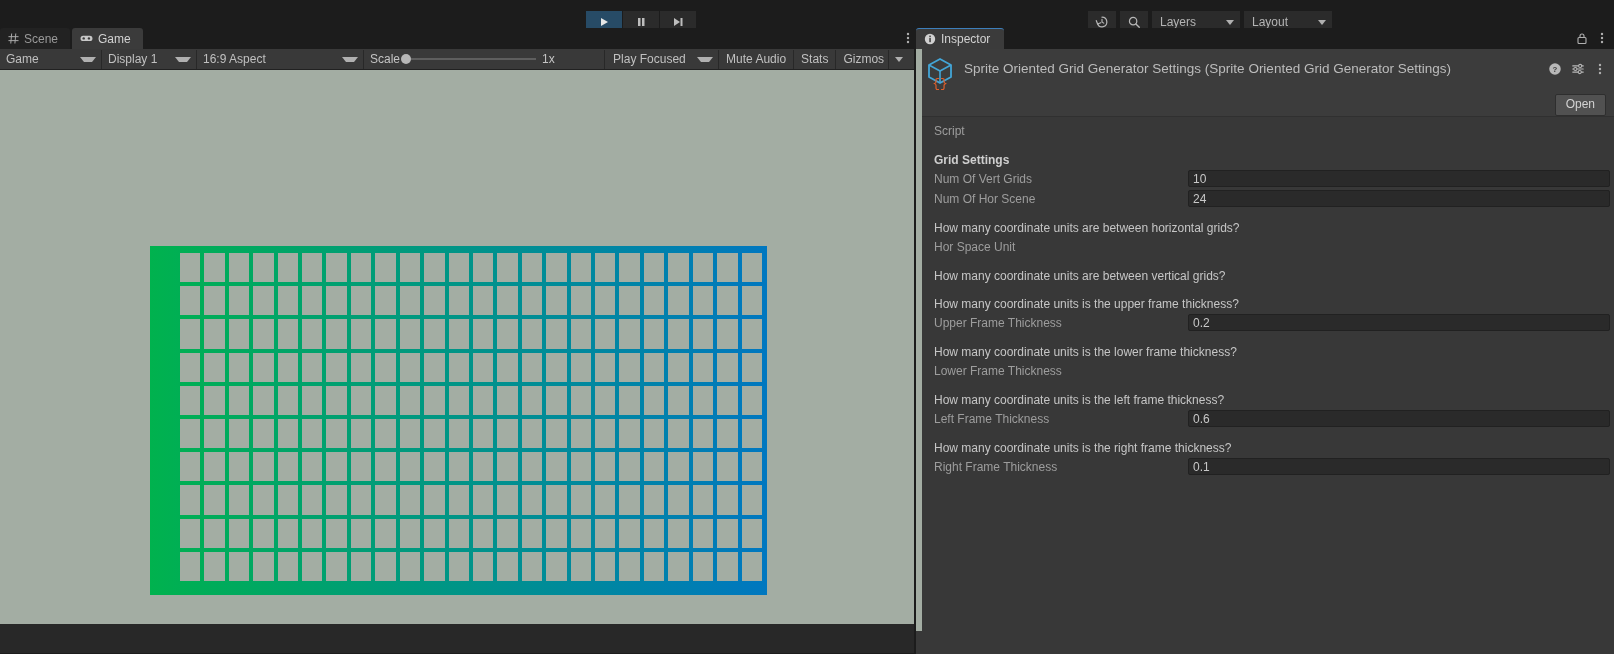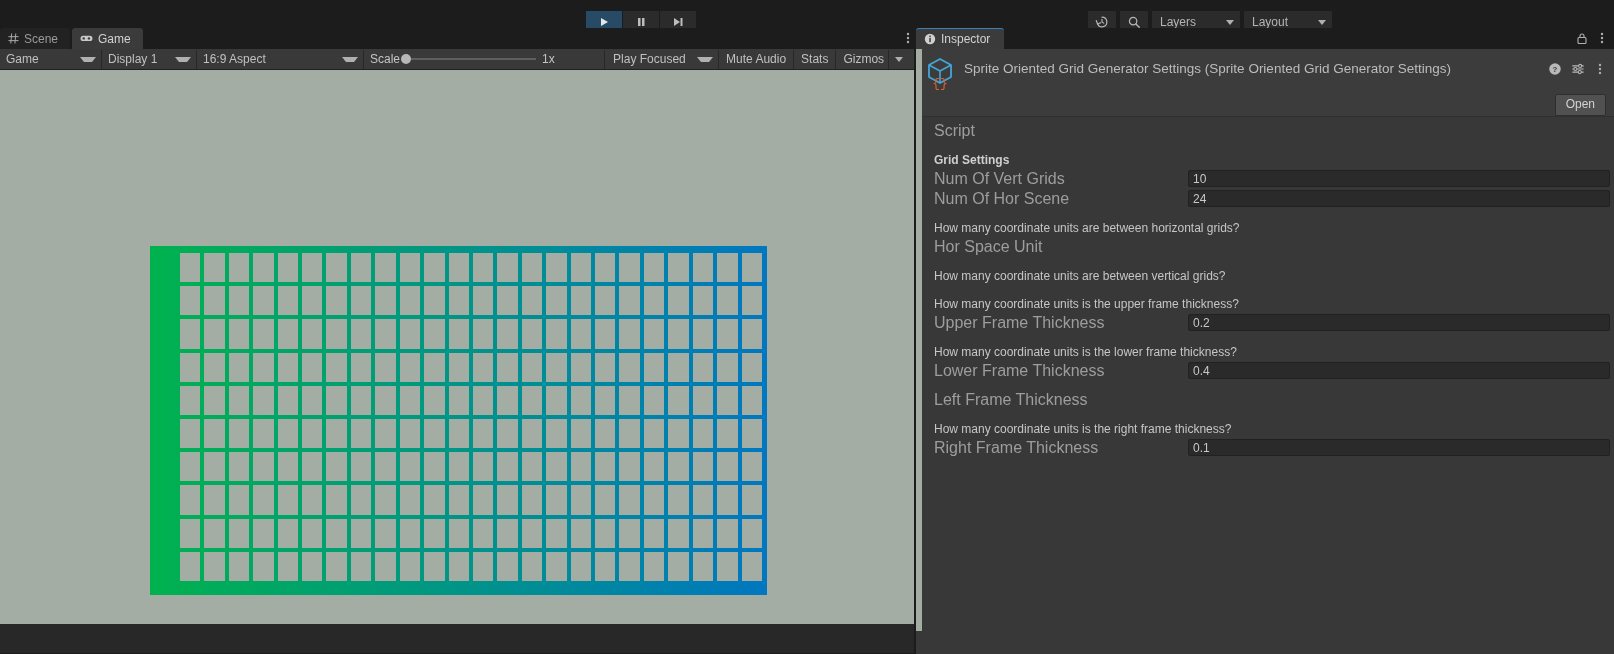--- a/index.html
+++ b/index.html
@@ -283,21 +283,21 @@
     display: flex;
     align-items: center;
     height: 19px;
     margin-bottom: 1px;
     padding-left: 18px;
     padding-right: 4px;
   }
   .field-label {
     width: 254px;
     flex: 0 0 254px;
-    font-size: 16px;
+    font-size: 12px;
     color: #b4b4b4;
   }
   .field-label.dim { color: #9d9d9d; }
   .field-input {
     flex: 1 1 auto;
     height: 17px;
     background: #2a2a2a;
     border: 1px solid #212121;
     border-radius: 2px;
     display: flex; align-items: center;
@@ -844,25 +844,26 @@
             <div class="gap-sm"></div>
             <div class="help-text">How many coordinate units is the upper frame thickness?</div>
             <div class="field-row">
               <div class="field-label dim">Upper Frame Thickness</div>
               <div class="field-input">0.2</div>
             </div>
             <div class="gap-sm"></div>
             <div class="help-text">How many coordinate units is the lower frame thickness?</div>
             <div class="field-row">
               <div class="field-label dim">Lower Frame Thickness</div>
-              <div class="field-input">0.4</div>
             </div>
             <div class="gap-sm"></div>
+            <div class="help-text">How many coordinate units is the left frame thickness?</div>
             <div class="field-row">
               <div class="field-label dim">Left Frame Thickness</div>
+              <div class="field-input">0.6</div>
             </div>
             <div class="gap-sm"></div>
             <div class="help-text">How many coordinate units is the right frame thickness?</div>
             <div class="field-row">
               <div class="field-label dim">Right Frame Thickness</div>
               <div class="field-input">0.1</div>
             </div>
           </div>
 
       </div>

